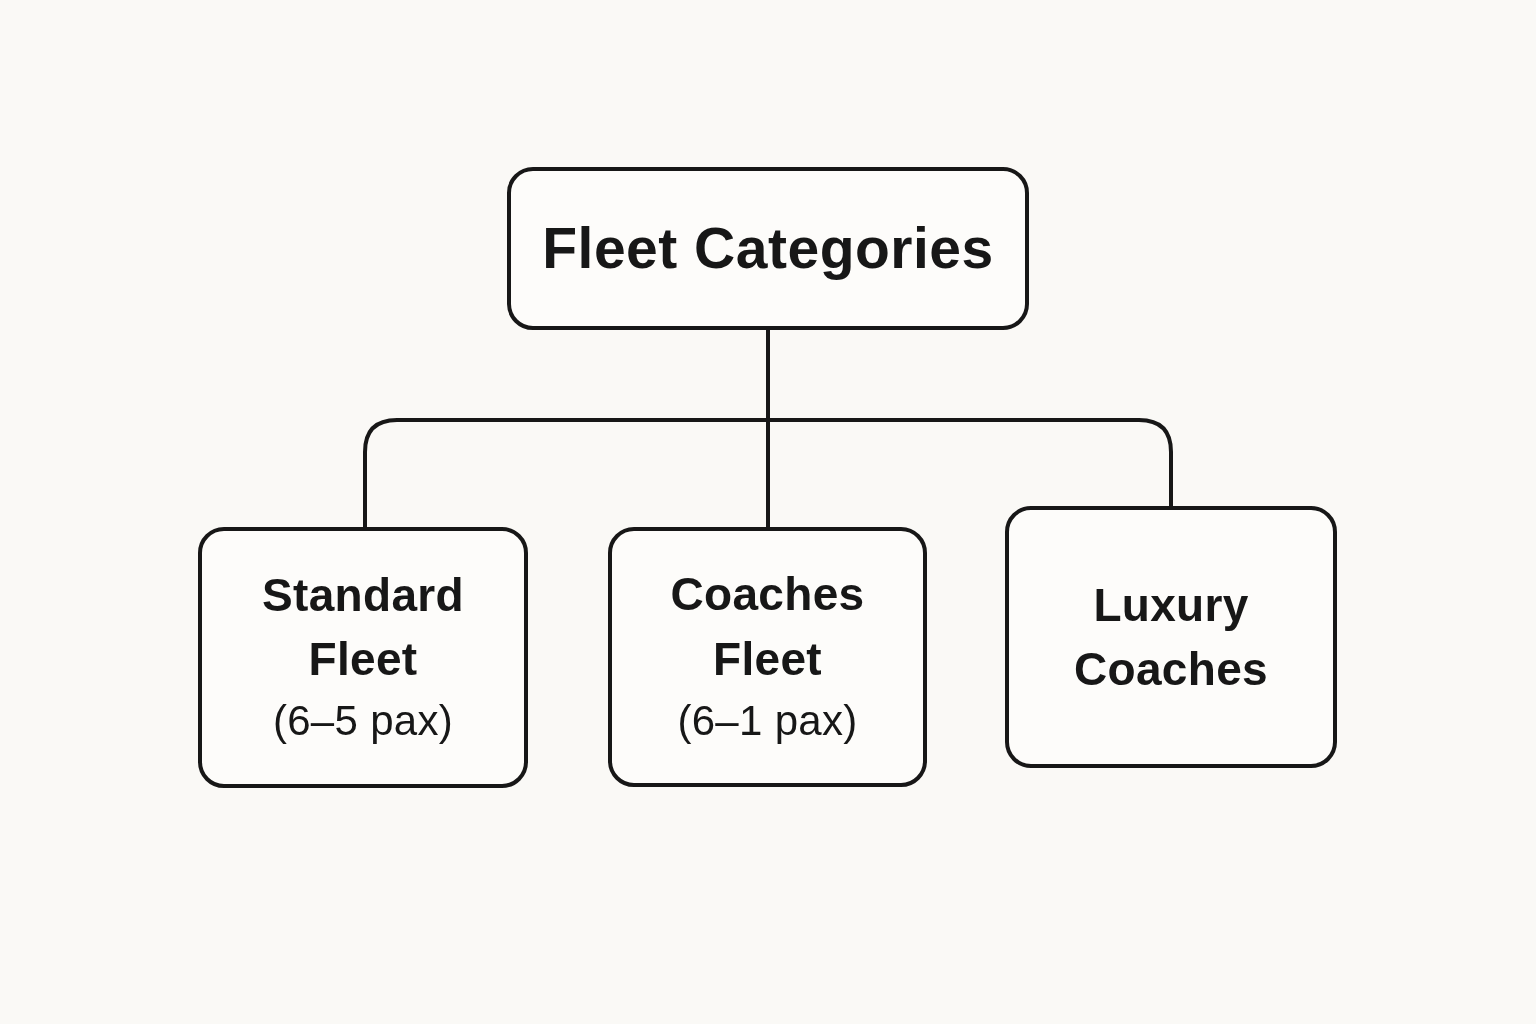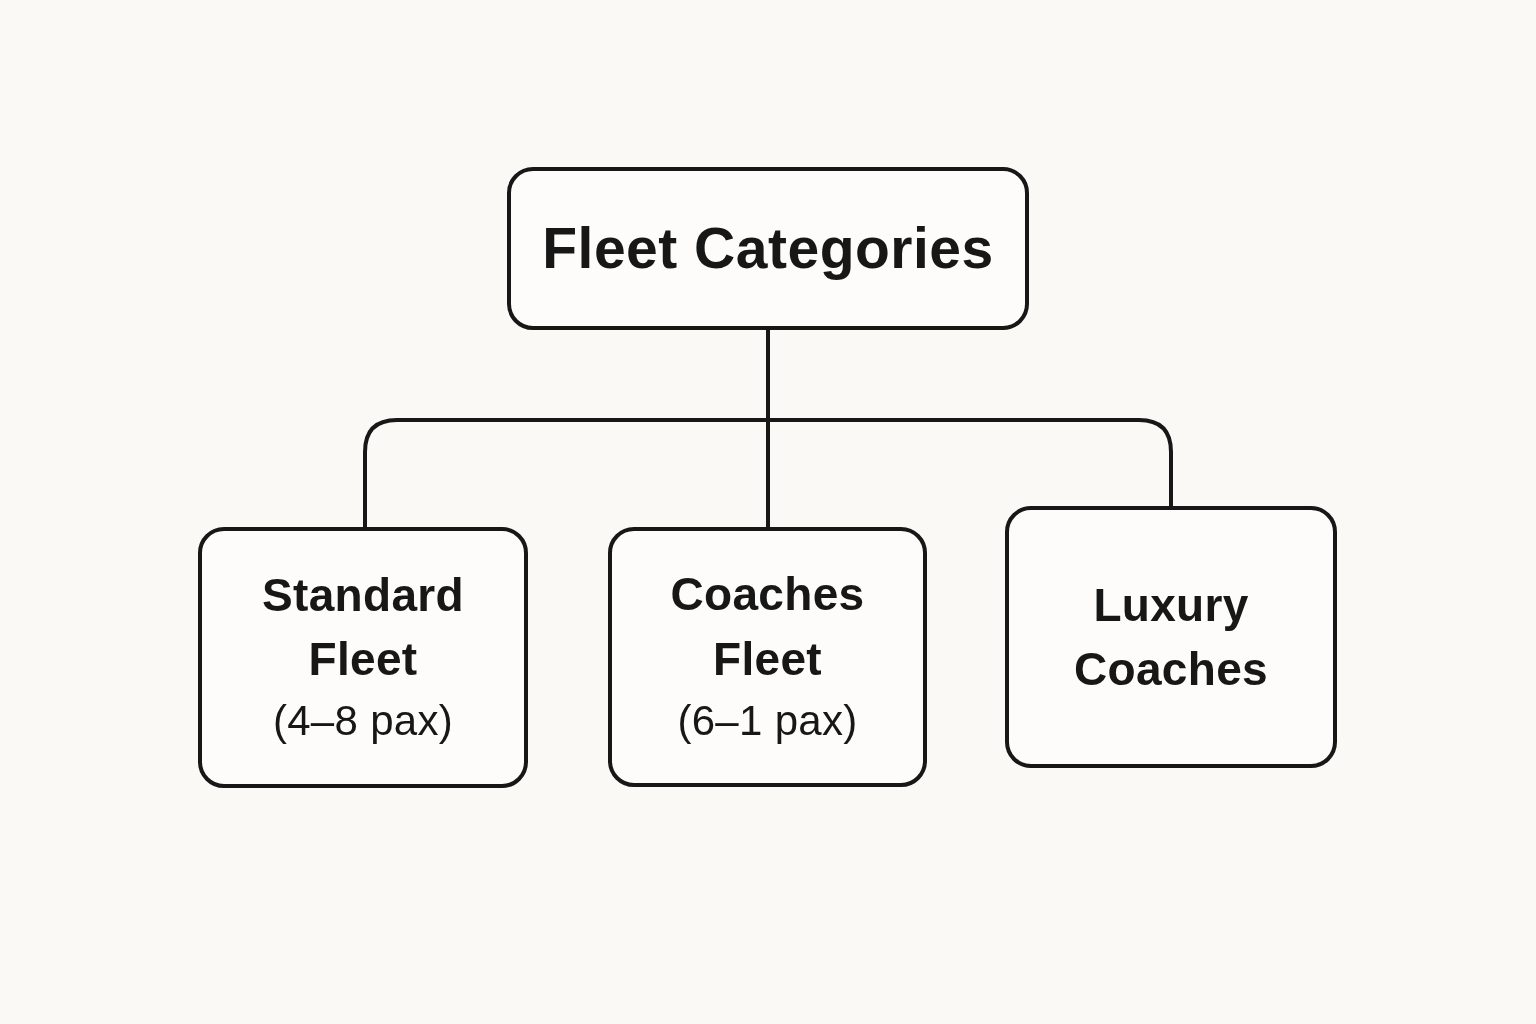--- a/index.html
+++ b/index.html
@@ -82,21 +82,21 @@
     <path d="M 365 529 L 365 452 Q 365 420 397 420 L 1139 420 Q 1171 420 1171 452 L 1171 530" fill="none" stroke="#171717" stroke-width="4"></path>
   </svg>
 
   <div class="node root">
     <span class="root-label">Fleet Categories</span>
   </div>
 
   <div class="node child child-0">
     <span class="child-title-line">Standard</span>
     <span class="child-title-line">Fleet</span>
-    <span class="child-subtitle">(4–8 pax)</span>
+    <span class="child-subtitle">(6–5 pax)</span>
   </div>
 
   <div class="node child child-1">
     <span class="child-title-line">Coaches</span>
     <span class="child-title-line">Fleet</span>
     <span class="child-subtitle">(6–1 pax)</span>
   </div>
 
   <div class="node child child-2">
     <span class="child-title-line">Luxury</span>

